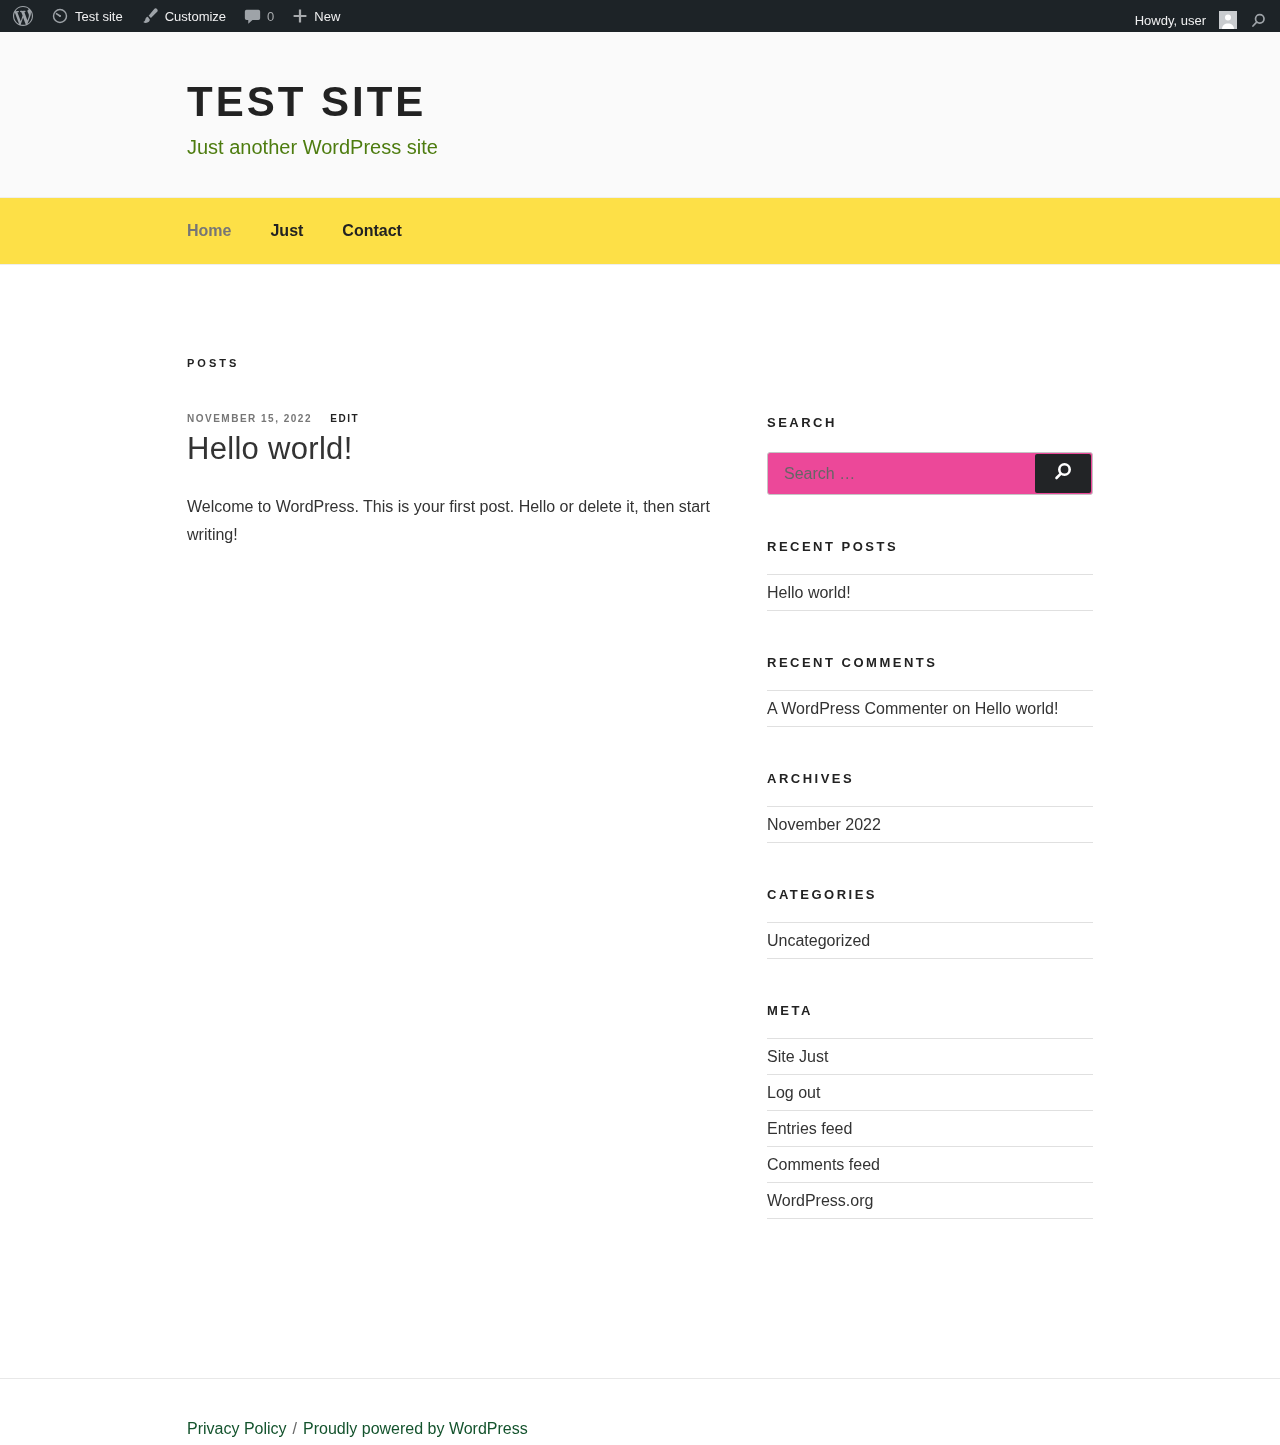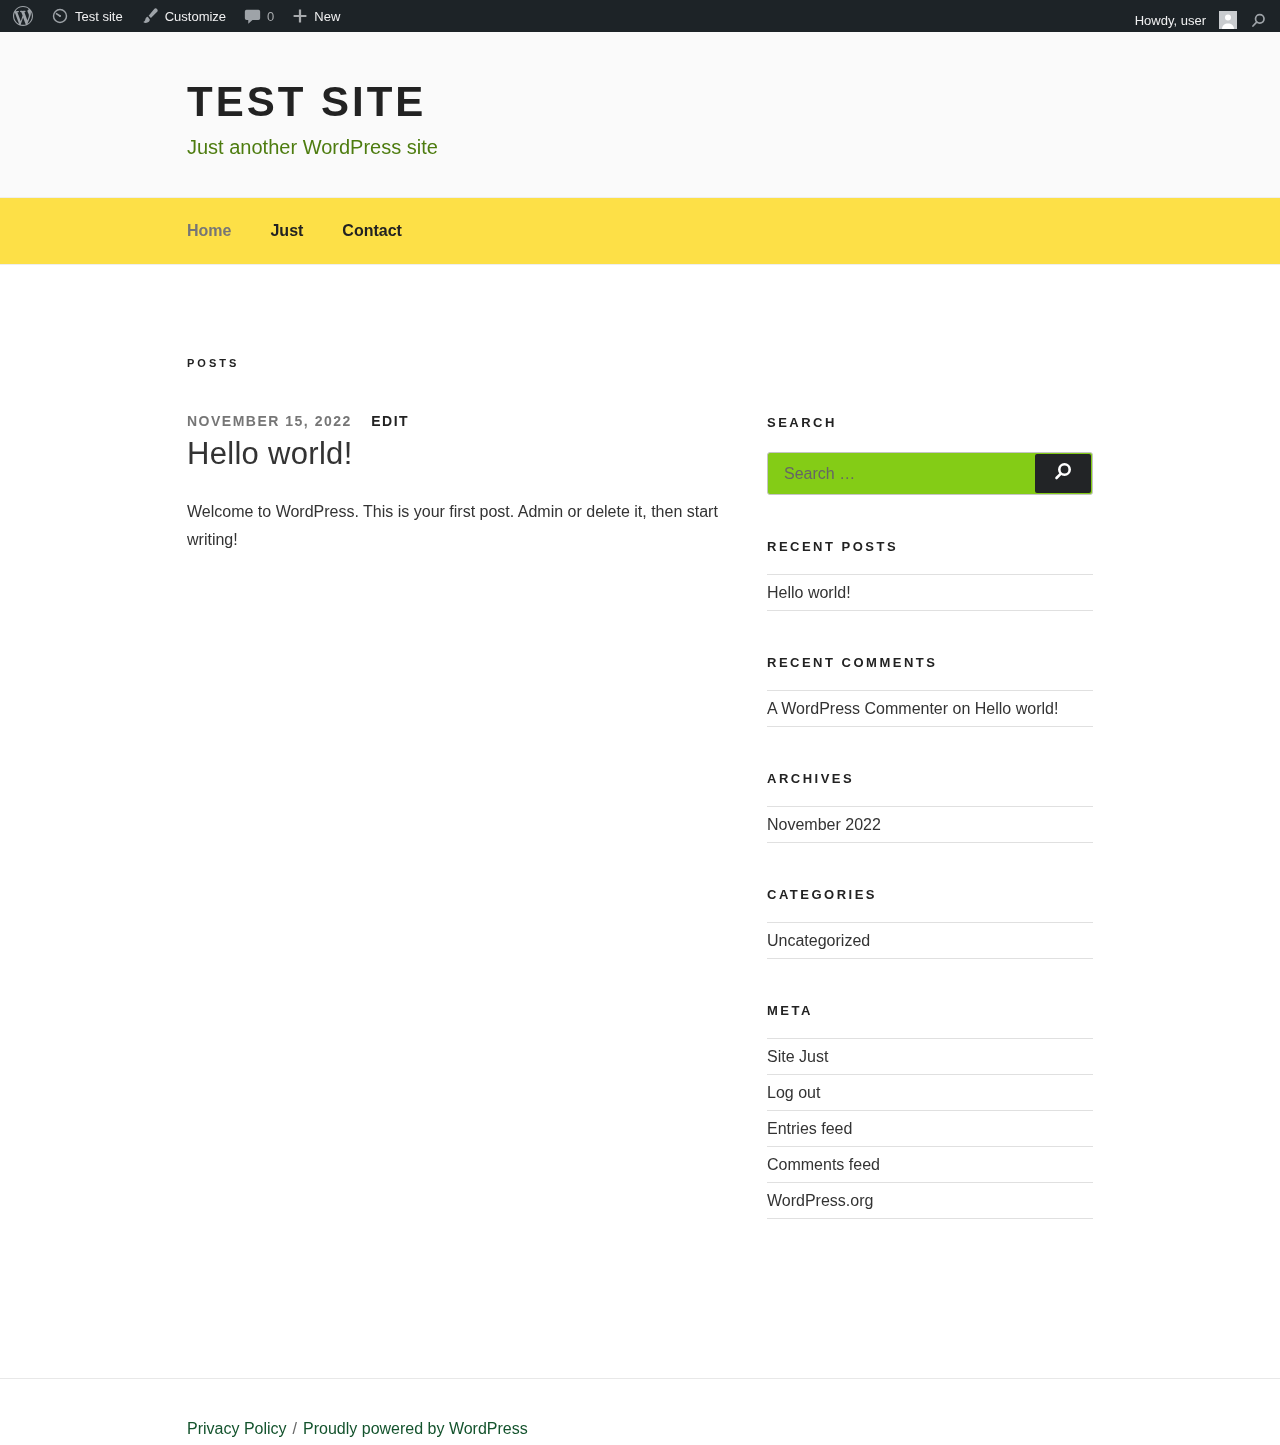--- a/index.html
+++ b/index.html
@@ -46,40 +46,40 @@
   .site-nav a.current { color: #767676; }
 
   
   .site-content { display: flex; justify-content: space-between; padding: 92px 0 115px; }
   .main-col { width: 534px; }
   .page-title {
     font-size: 11px; font-weight: 800; letter-spacing: 3px; color: #222;
     margin-bottom: 44px;
   }
   .entry-meta {
-    font-size: 14px; font-weight: 700; letter-spacing: 1.5px; color: #767676;
+    font-size: 10px; font-weight: 700; letter-spacing: 1.5px; color: #767676;
   }
   .entry-meta .date-link { color: #767676; text-decoration: none; }
   .entry-meta .edit-link { color: #222; text-decoration: none; margin-left: 14px; }
   .entry-title { font-size: 31px; font-weight: 400; color: #333; margin-top: 7px; letter-spacing: 0.3px; }
   .entry-title a { color: inherit; text-decoration: none; }
   .entry-body { font-size: 16px; line-height: 1.72; color: #333; margin-top: 26px; }
 
   
   .sidebar { width: 326px; margin-top: 58px; }
   .widget { margin-bottom: 44px; }
   .widget-title {
     font-size: 13px; font-weight: 800; letter-spacing: 2.5px; color: #222;
     margin-bottom: 20px;
   }
   .widget-title.search-title { margin-bottom: 22px; }
   .search-form { position: relative; }
   .search-input {
     width: 100%; height: 43px; border: 1px solid #c5c5c5; border-radius: 3px;
-    font-size: 16px; color: #333; padding: 0 70px 0 16px; background: #84cc16;
+    font-size: 16px; color: #333; padding: 0 70px 0 16px; background: #ec4899;
     font-family: "Liberation Sans", sans-serif; outline: none;
   }
   .search-input::placeholder { color: #666; opacity: 1; }
   .search-submit {
     position: absolute; top: 2px; right: 2px; bottom: 2px; width: 56px;
     background: #222426; border: none; border-radius: 2px; cursor: pointer;
     display: flex; align-items: center; justify-content: center;
   }
   .widget ul { list-style: none; border-top: 1px solid #e0e0e0; }
   .widget li {
@@ -197,21 +197,21 @@
       <h1 class="page-title">POSTS</h1>
 
       <article>
         <div class="entry-meta">
           <a class="date-link">NOVEMBER 15, 2022</a>
           <a class="edit-link">EDIT</a>
         </div>
         <h2 class="entry-title">
           <a>Hello world!</a>
         </h2>
-        <p class="entry-body">Welcome to WordPress. This is your first post. Admin or delete it, then start writing!</p>
+        <p class="entry-body">Welcome to WordPress. This is your first post. Hello or delete it, then start writing!</p>
       </article>
     </main>
 
     <aside class="sidebar">
 
       <section class="widget">
         <h2 class="widget-title search-title">SEARCH</h2>
         <div class="search-form">
           <input class="search-input" type="text" placeholder="Search …" style="">
           <button class="search-submit">

